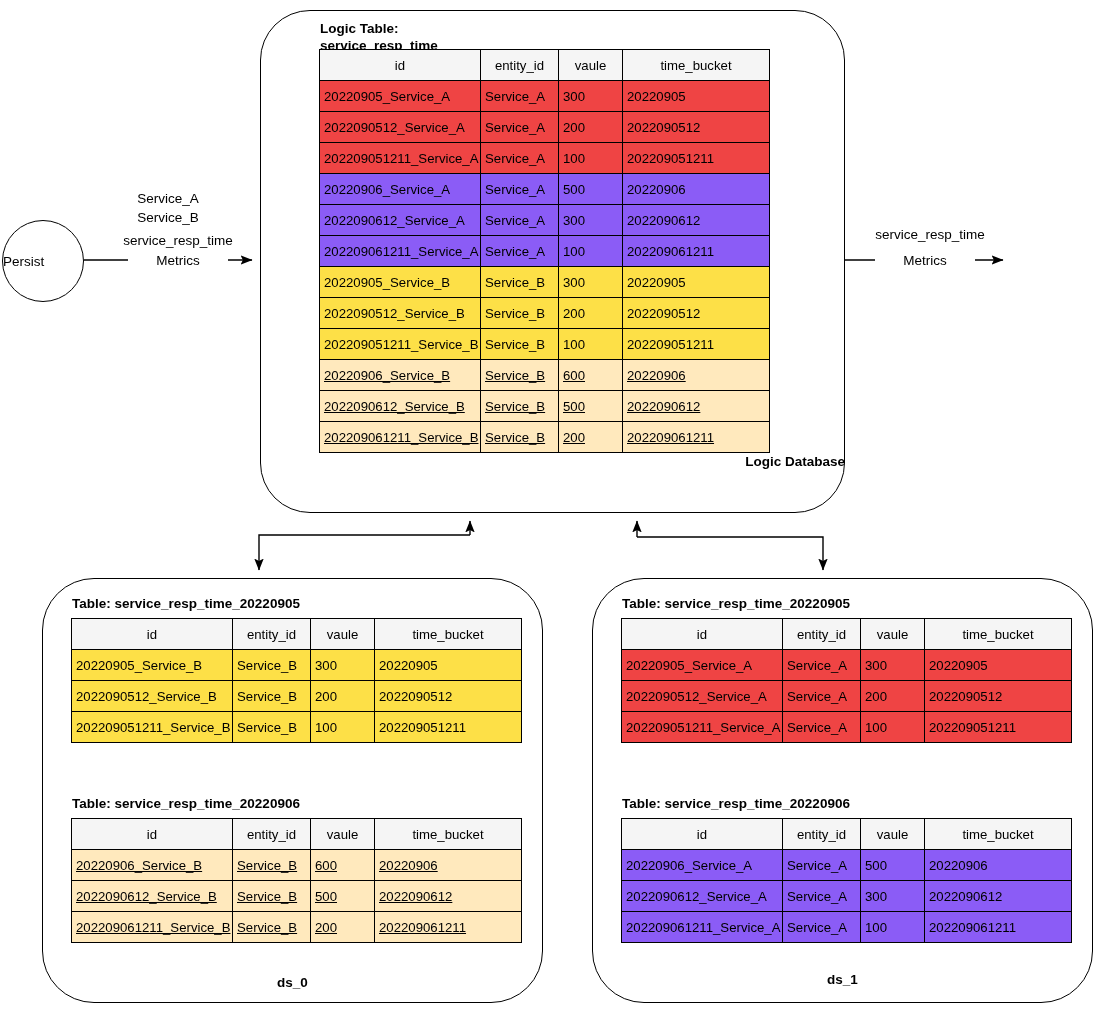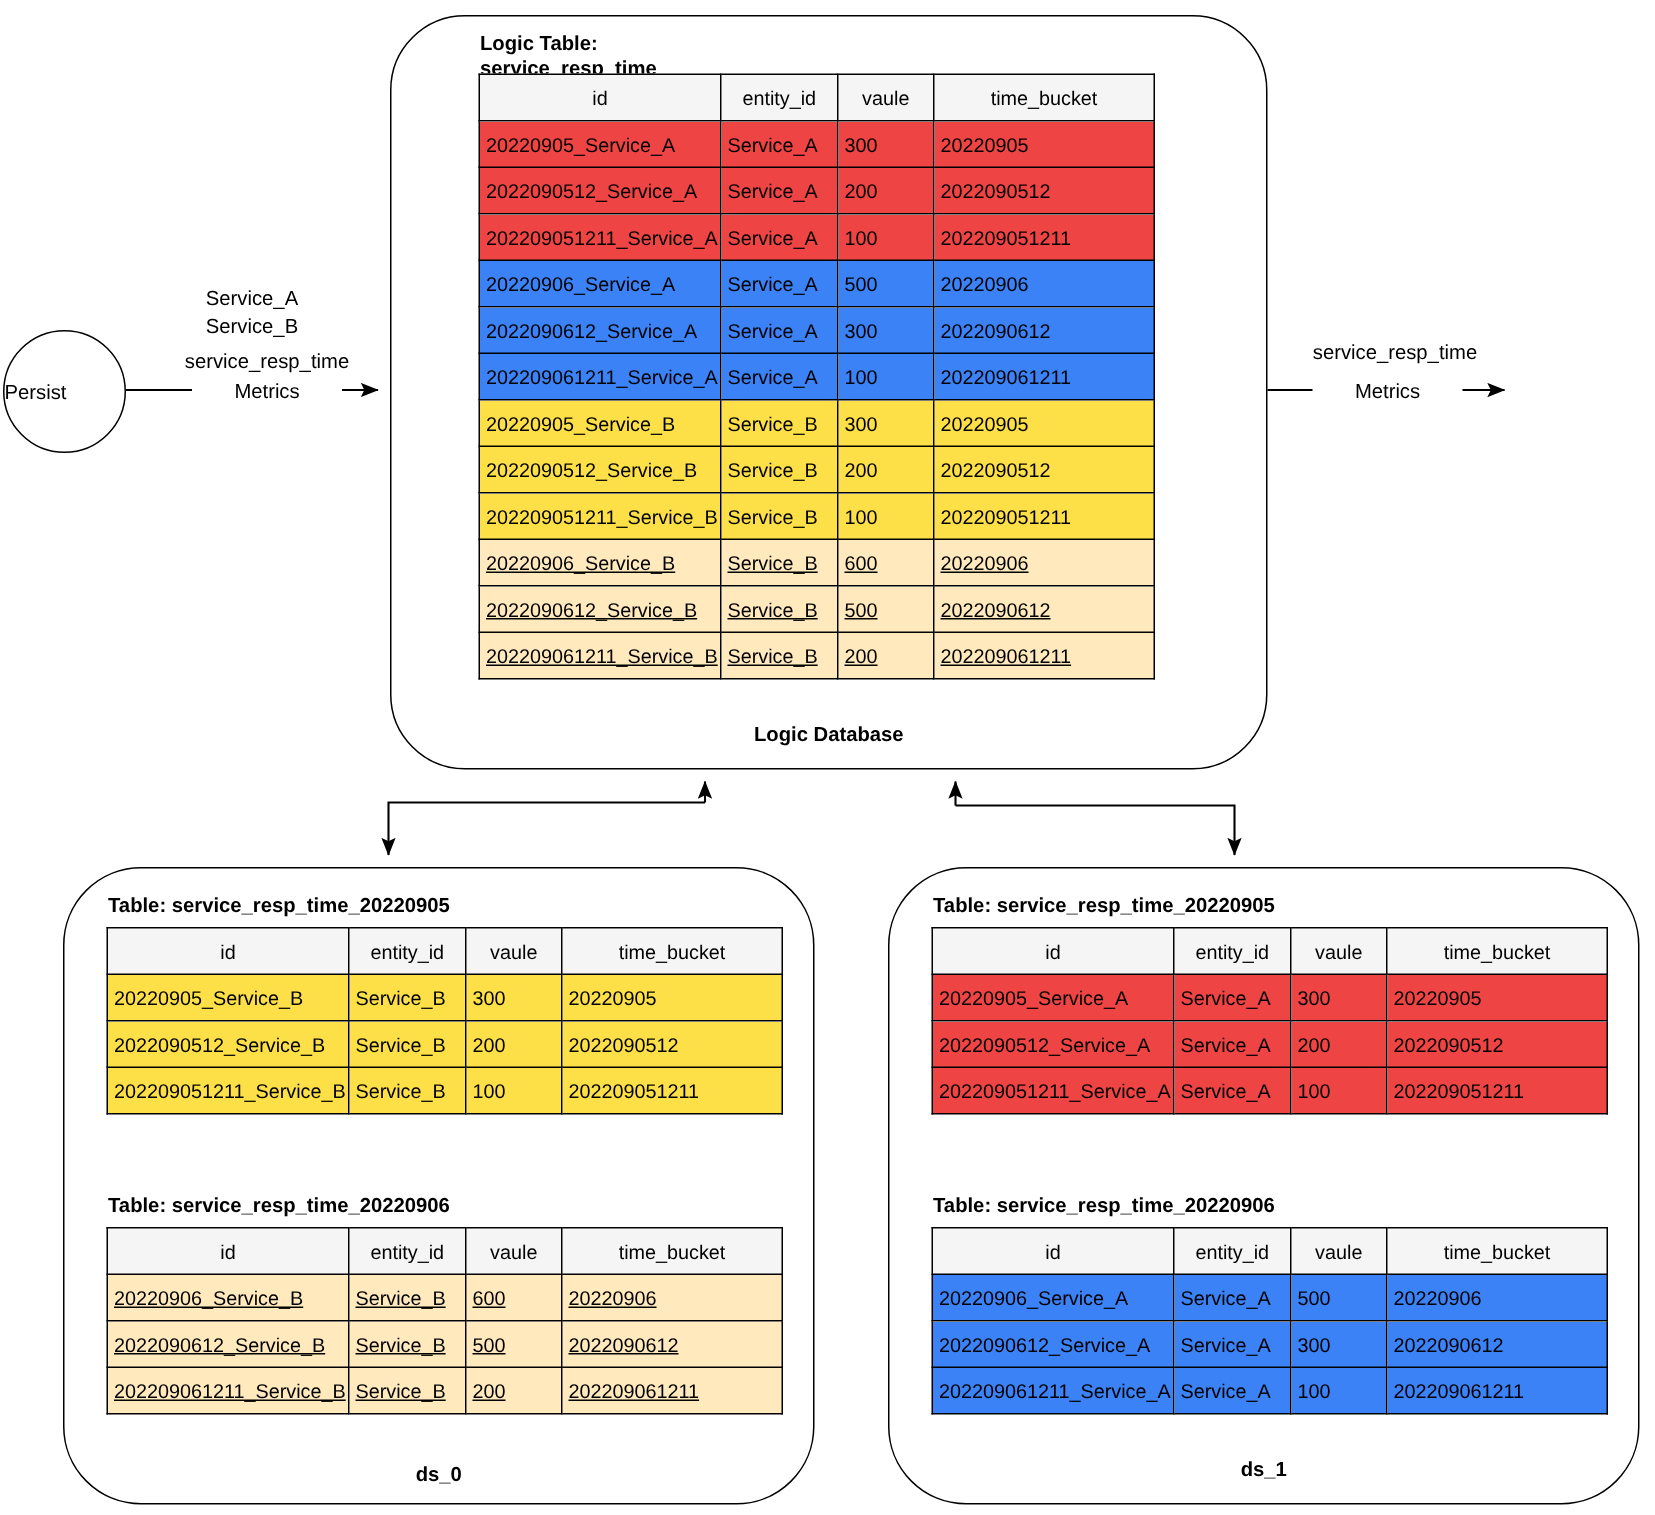--- a/index.html
+++ b/index.html
@@ -88,21 +88,21 @@
     overflow: hidden;
     white-space: nowrap;
   }
   table.grid th {
     background: #f5f5f5;
     text-align: center;
     margin-top: 14px;
   }
   table.grid td { text-align: left; }
   .c-green  { background: #ef4444; }
-  .c-blue   { background: #3b82f6; }
+  .c-blue   { background: #8b5cf6; }
   .c-orange { background: #fde047; }
   .c-yellow { background: #ffe9bd; text-decoration: underline; }
 </style>
 </head>
 <body>
 
 <div id="canvas">
 
   <svg id="edges" viewBox="0 0 1103 1010">
     <defs>
@@ -224,21 +224,21 @@
         </tr>
         <tr>
           <td class="c-yellow">202209061211_Service_B</td>
           <td class="c-yellow">Service_B</td>
           <td class="c-yellow">200</td>
           <td class="c-yellow">202209061211</td>
         </tr>
       </tbody>
   </table>
 
-  <div class="box-footer" style="left:260px; top:482px; width:585px;">Logic Database</div>
+  <div class="box-footer" style="left:260px; top:454px; width:585px;text-align:right;">Logic Database</div>
 
   <div class="round-box ds-box" style="left:42px; top:578px; width:501px; height:425px;"></div>
 
   <div class="caption" style="left:72px; top:595px;">Table: service_resp_time_20220905</div>
 
   <table class="grid" style="left:71px; top:618px; width:450px;">
     <colgroup>
       <col style="width:161px">
         <col style="width:78px">
         <col style="width:64px">

